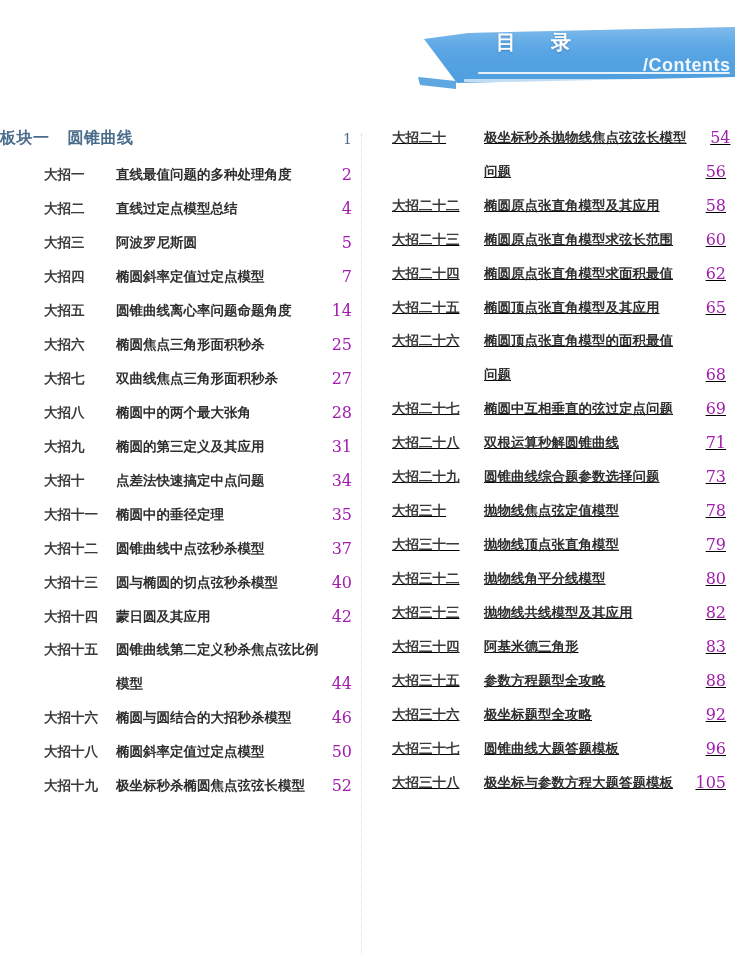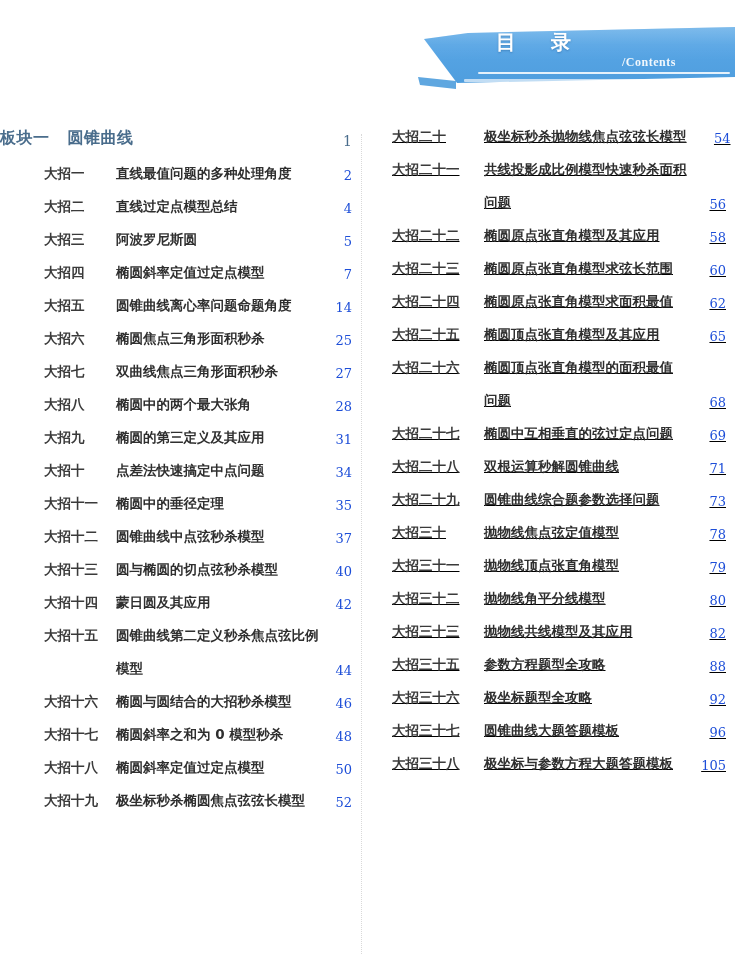--- a/index.html
+++ b/index.html
@@ -75,24 +75,24 @@
     font-family: "DejaVu Sans", "Liberation Sans", sans-serif;
     font-size: 20px;
     font-weight: 700;
     color: #ffffff;
     letter-spacing: 14px;
     text-shadow: 0 1px 2px rgba(20,70,120,0.35);
     white-space: nowrap;
   }
   .ribbon-sub {
     position: absolute;
-    left: 204px;
+    left: 225px;
     top: 38px;
-    font-family: Liberation Serif, serif;
-    font-size: 12px;
+    font-family: Liberation Sans, sans-serif;
+    font-size: 18px;
     font-weight: 700;
     color: rgba(255,255,255,0.92);
     letter-spacing: 0.5px;
     white-space: nowrap;
   }
 
   
   .columns {
     position: absolute;
     left: 0;
@@ -112,21 +112,21 @@
     left: 361px;
     top: 134px;
     width: 0;
     height: 820px;
     border-left: 1px dotted #d9d9d9;
   }
 
   
   .toc-row {
     display: flex;
-    align-items: flex-end;
+    align-items: center;
     width: 100%;
     box-sizing: border-box;
     font-family: "DejaVu Sans", "Liberation Sans", sans-serif;
   }
   .toc-row.section {
     margin: 0 0 16px 0;
     padding-left: 0px;
   }
   .toc-row.entry {
     margin: 0 0 15px 0;
@@ -187,22 +187,22 @@
     background-position: left bottom;
   }
   .toc-row.section .leader::after {
     background-image: radial-gradient(circle, #6f87a0 0.9px, rgba(0,0,0,0) 1px);
   }
   .toc-row.noleader .leader::after { background-image: none; }
 
   .page {
     flex: 0 0 auto;
     font-family: "DejaVu Serif", "Liberation Serif", serif;
-    font-size: 13px;
-    color: #1d4ed8;
+    font-size: 16px;
+    color: #a21caf;
     text-align: right;
     min-width: 24px;
     white-space: nowrap;
   }
   .toc-row.section .page {
     font-size: 14px;
     color: #4a6d8c;
   }
 
   
@@ -332,50 +332,38 @@
           <span class="leader"></span>
           <span class="page">44</span>
         </div>
         <div class="toc-row entry">
           <span class="num">大招十六</span>
           <span class="title">椭圆与圆结合的大招秒杀模型</span>
           <span class="leader"></span>
           <span class="page">46</span>
         </div>
         <div class="toc-row entry">
-          <span class="num">大招十七</span>
-          <span class="title">椭圆斜率之和为 0 模型秒杀</span>
-          <span class="leader"></span>
-          <span class="page">48</span>
-        </div>
-        <div class="toc-row entry">
           <span class="num">大招十八</span>
           <span class="title">椭圆斜率定值过定点模型</span>
           <span class="leader"></span>
           <span class="page">50</span>
         </div>
         <div class="toc-row entry">
           <span class="num">大招十九</span>
           <span class="title">极坐标秒杀椭圆焦点弦弦长模型</span>
           <span class="leader"></span>
           <span class="page">52</span>
         </div>
       </div>
     <div class="col col-right" id="col-right">
         <div class="toc-row entry">
           <span class="num">大招二十</span>
           <span class="title">极坐标秒杀抛物线焦点弦弦长模型</span>
           <span class="leader"></span>
           <span class="page">54</span>
-        </div>
-        <div class="toc-row entry noleader">
-          <span class="num">大招二十一</span>
-          <span class="title">共线投影成比例模型快速秒杀面积</span>
-          <span class="leader"></span>
-          <span class="page"></span>
         </div>
         <div class="toc-row entry cont">
           <span class="num"></span>
           <span class="title">问题</span>
           <span class="leader"></span>
           <span class="page">56</span>
         </div>
         <div class="toc-row entry">
           <span class="num">大招二十二</span>
           <span class="title">椭圆原点张直角模型及其应用</span>
@@ -448,20 +436,26 @@
           <span class="leader"></span>
           <span class="page">80</span>
         </div>
         <div class="toc-row entry">
           <span class="num">大招三十三</span>
           <span class="title">抛物线共线模型及其应用</span>
           <span class="leader"></span>
           <span class="page">82</span>
         </div>
         <div class="toc-row entry">
+          <span class="num">大招三十四</span>
+          <span class="title">阿基米德三角形</span>
+          <span class="leader"></span>
+          <span class="page">83</span>
+        </div>
+        <div class="toc-row entry">
           <span class="num">大招三十五</span>
           <span class="title">参数方程题型全攻略</span>
           <span class="leader"></span>
           <span class="page">88</span>
         </div>
         <div class="toc-row entry">
           <span class="num">大招三十六</span>
           <span class="title">极坐标题型全攻略</span>
           <span class="leader"></span>
           <span class="page">92</span>

